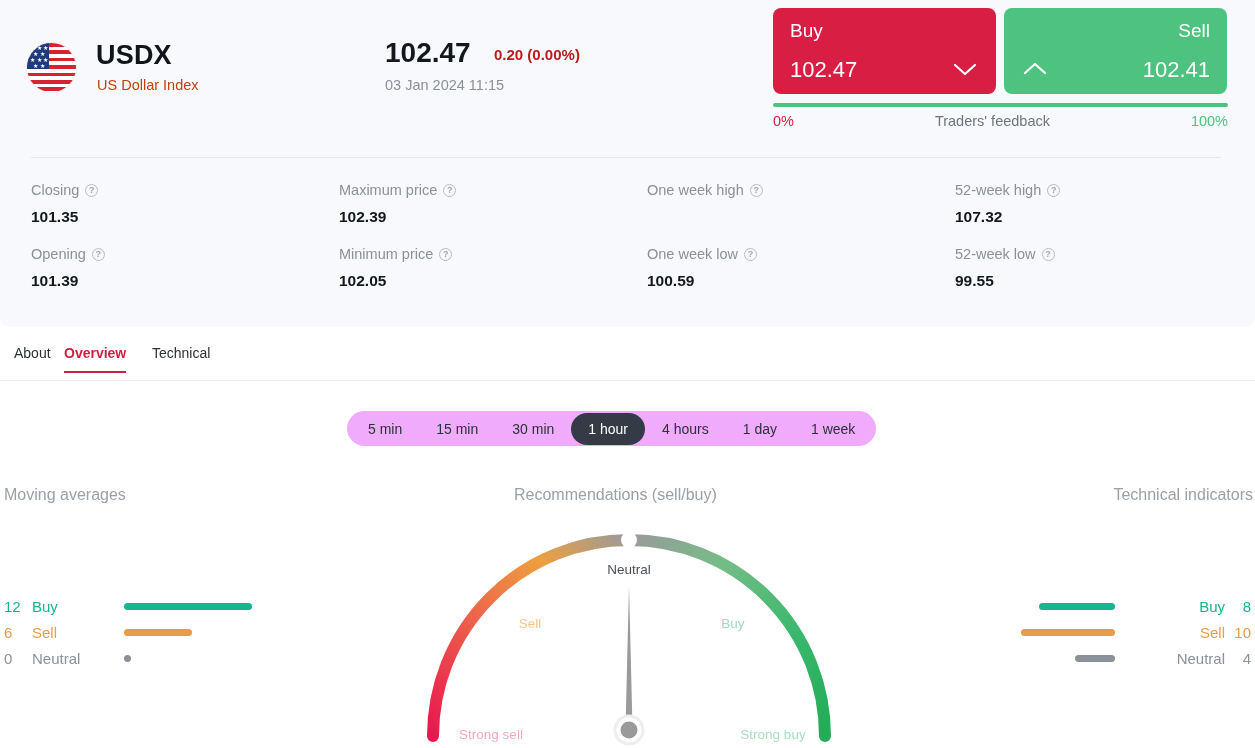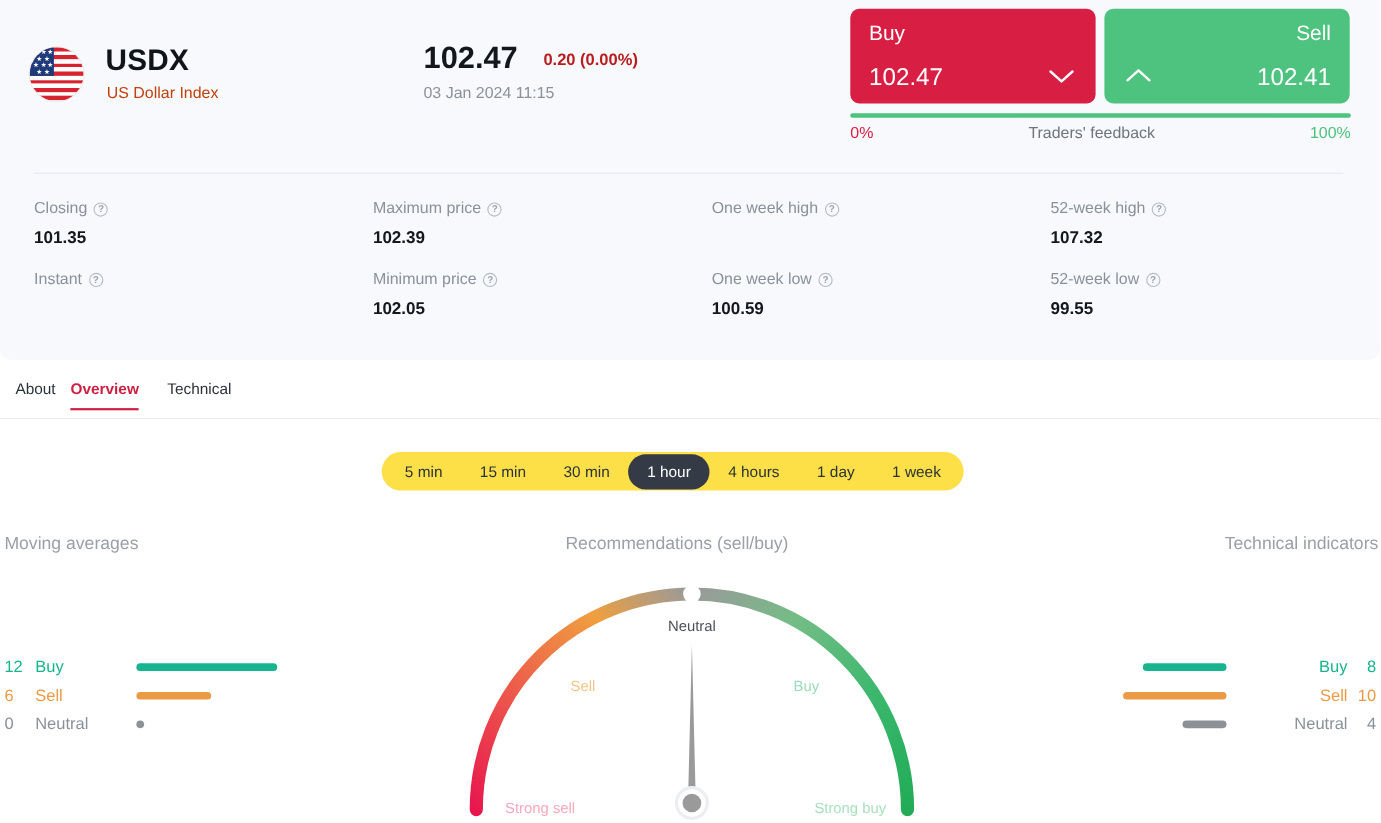--- a/index.html
+++ b/index.html
@@ -128,21 +128,21 @@
     font-family: inherit;
   }
   .tab.active { color: #cf1f43; font-weight: 700; border-bottom: 2px solid #cf1f43; }
   .tab-0 { left: 14px; }
   .tab-1 { left: 64px; }
   .tab-2 { left: 152px; }
 
   
   .tf-wrap {
     position: absolute; left: 347px; top: 411px;
-    height: 35px; background: #fde047; border-radius: 18px;
+    height: 35px; background: #f0abfc; border-radius: 18px;
     display: flex; align-items: center; padding: 0 4px;
   }
   .tf {
     font-size: 14px; color: #2b3138; border: 0; background: none;
     padding: 8px 17px; border-radius: 16px; cursor: pointer; font-family: inherit;
     white-space: nowrap;
   }
   .tf.active { background: #343a46; color: #ffffff; }
 
   
@@ -292,23 +292,24 @@
       </div>
       <div class="stat-cell">
         <div class="stat-label">
             <span>52-week high</span>
             <span class="qmark">?</span>
           </div>
         <div class="stat-value">107.32</div>
       </div>
       <div class="stat-cell">
         <div class="stat-label">
-            <span>Instant</span>
-            <span class="qmark">?</span>
-          </div>
+            <span>Opening</span>
+            <span class="qmark">?</span>
+          </div>
+        <div class="stat-value">101.39</div>
       </div>
       <div class="stat-cell">
         <div class="stat-label">
             <span>Minimum price</span>
             <span class="qmark">?</span>
           </div>
         <div class="stat-value">102.05</div>
       </div>
       <div class="stat-cell">
         <div class="stat-label">

